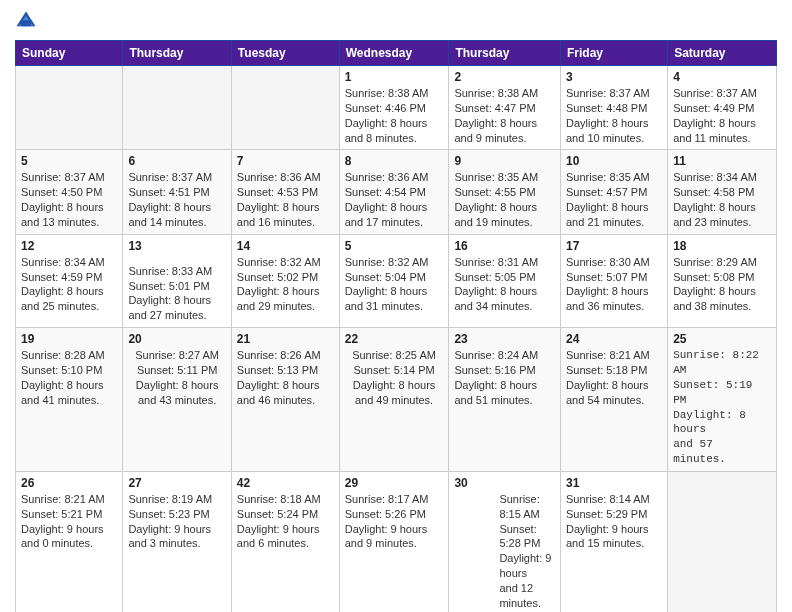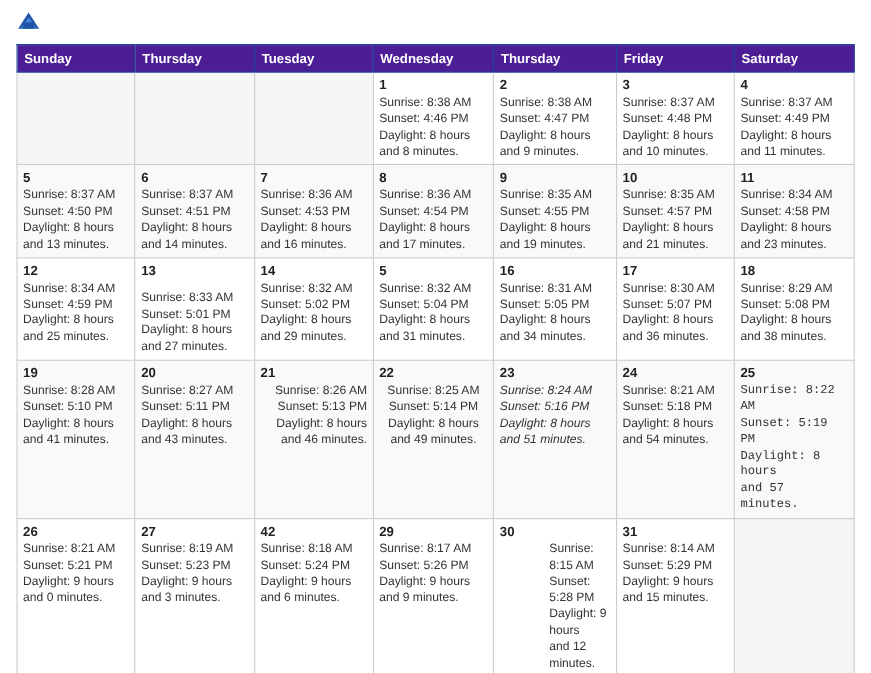--- a/index.html
+++ b/index.html
@@ -264,42 +264,42 @@
         <tr>
           <td>
             <div class="day-number">19</div>
             <div class="day-info" style="white-space: pre-line;">Sunrise: 8:28 AM
 Sunset: 5:10 PM
 Daylight: 8 hours
 and 41 minutes.</div>
           </td>
           <td>
             <div class="day-number">20</div>
-            <div class="day-info" style="white-space: pre-line;">Sunrise: 8:27 AM
+            <div class="day-info" style="white-space: pre-line; text-align: center;">Sunrise: 8:27 AM
 Sunset: 5:11 PM
 Daylight: 8 hours
 and 43 minutes.</div>
           </td>
           <td>
             <div class="day-number">21</div>
-            <div class="day-info" style="white-space: pre-line; text-align: right;">Sunrise: 8:26 AM
+            <div class="day-info" style="white-space: pre-line;">Sunrise: 8:26 AM
 Sunset: 5:13 PM
 Daylight: 8 hours
 and 46 minutes.</div>
           </td>
           <td>
             <div class="day-number">22</div>
             <div class="day-info" style="white-space: pre-line; text-align: center;">Sunrise: 8:25 AM
 Sunset: 5:14 PM
 Daylight: 8 hours
 and 49 minutes.</div>
           </td>
           <td>
             <div class="day-number">23</div>
-            <div class="day-info" style="white-space: pre-line; font-style: italic;">Sunrise: 8:24 AM
+            <div class="day-info" style="white-space: pre-line;">Sunrise: 8:24 AM
 Sunset: 5:16 PM
 Daylight: 8 hours
 and 51 minutes.</div>
           </td>
           <td>
             <div class="day-number">24</div>
             <div class="day-info" style="white-space: pre-line;">Sunrise: 8:21 AM
 Sunset: 5:18 PM
 Daylight: 8 hours
 and 54 minutes.</div>

